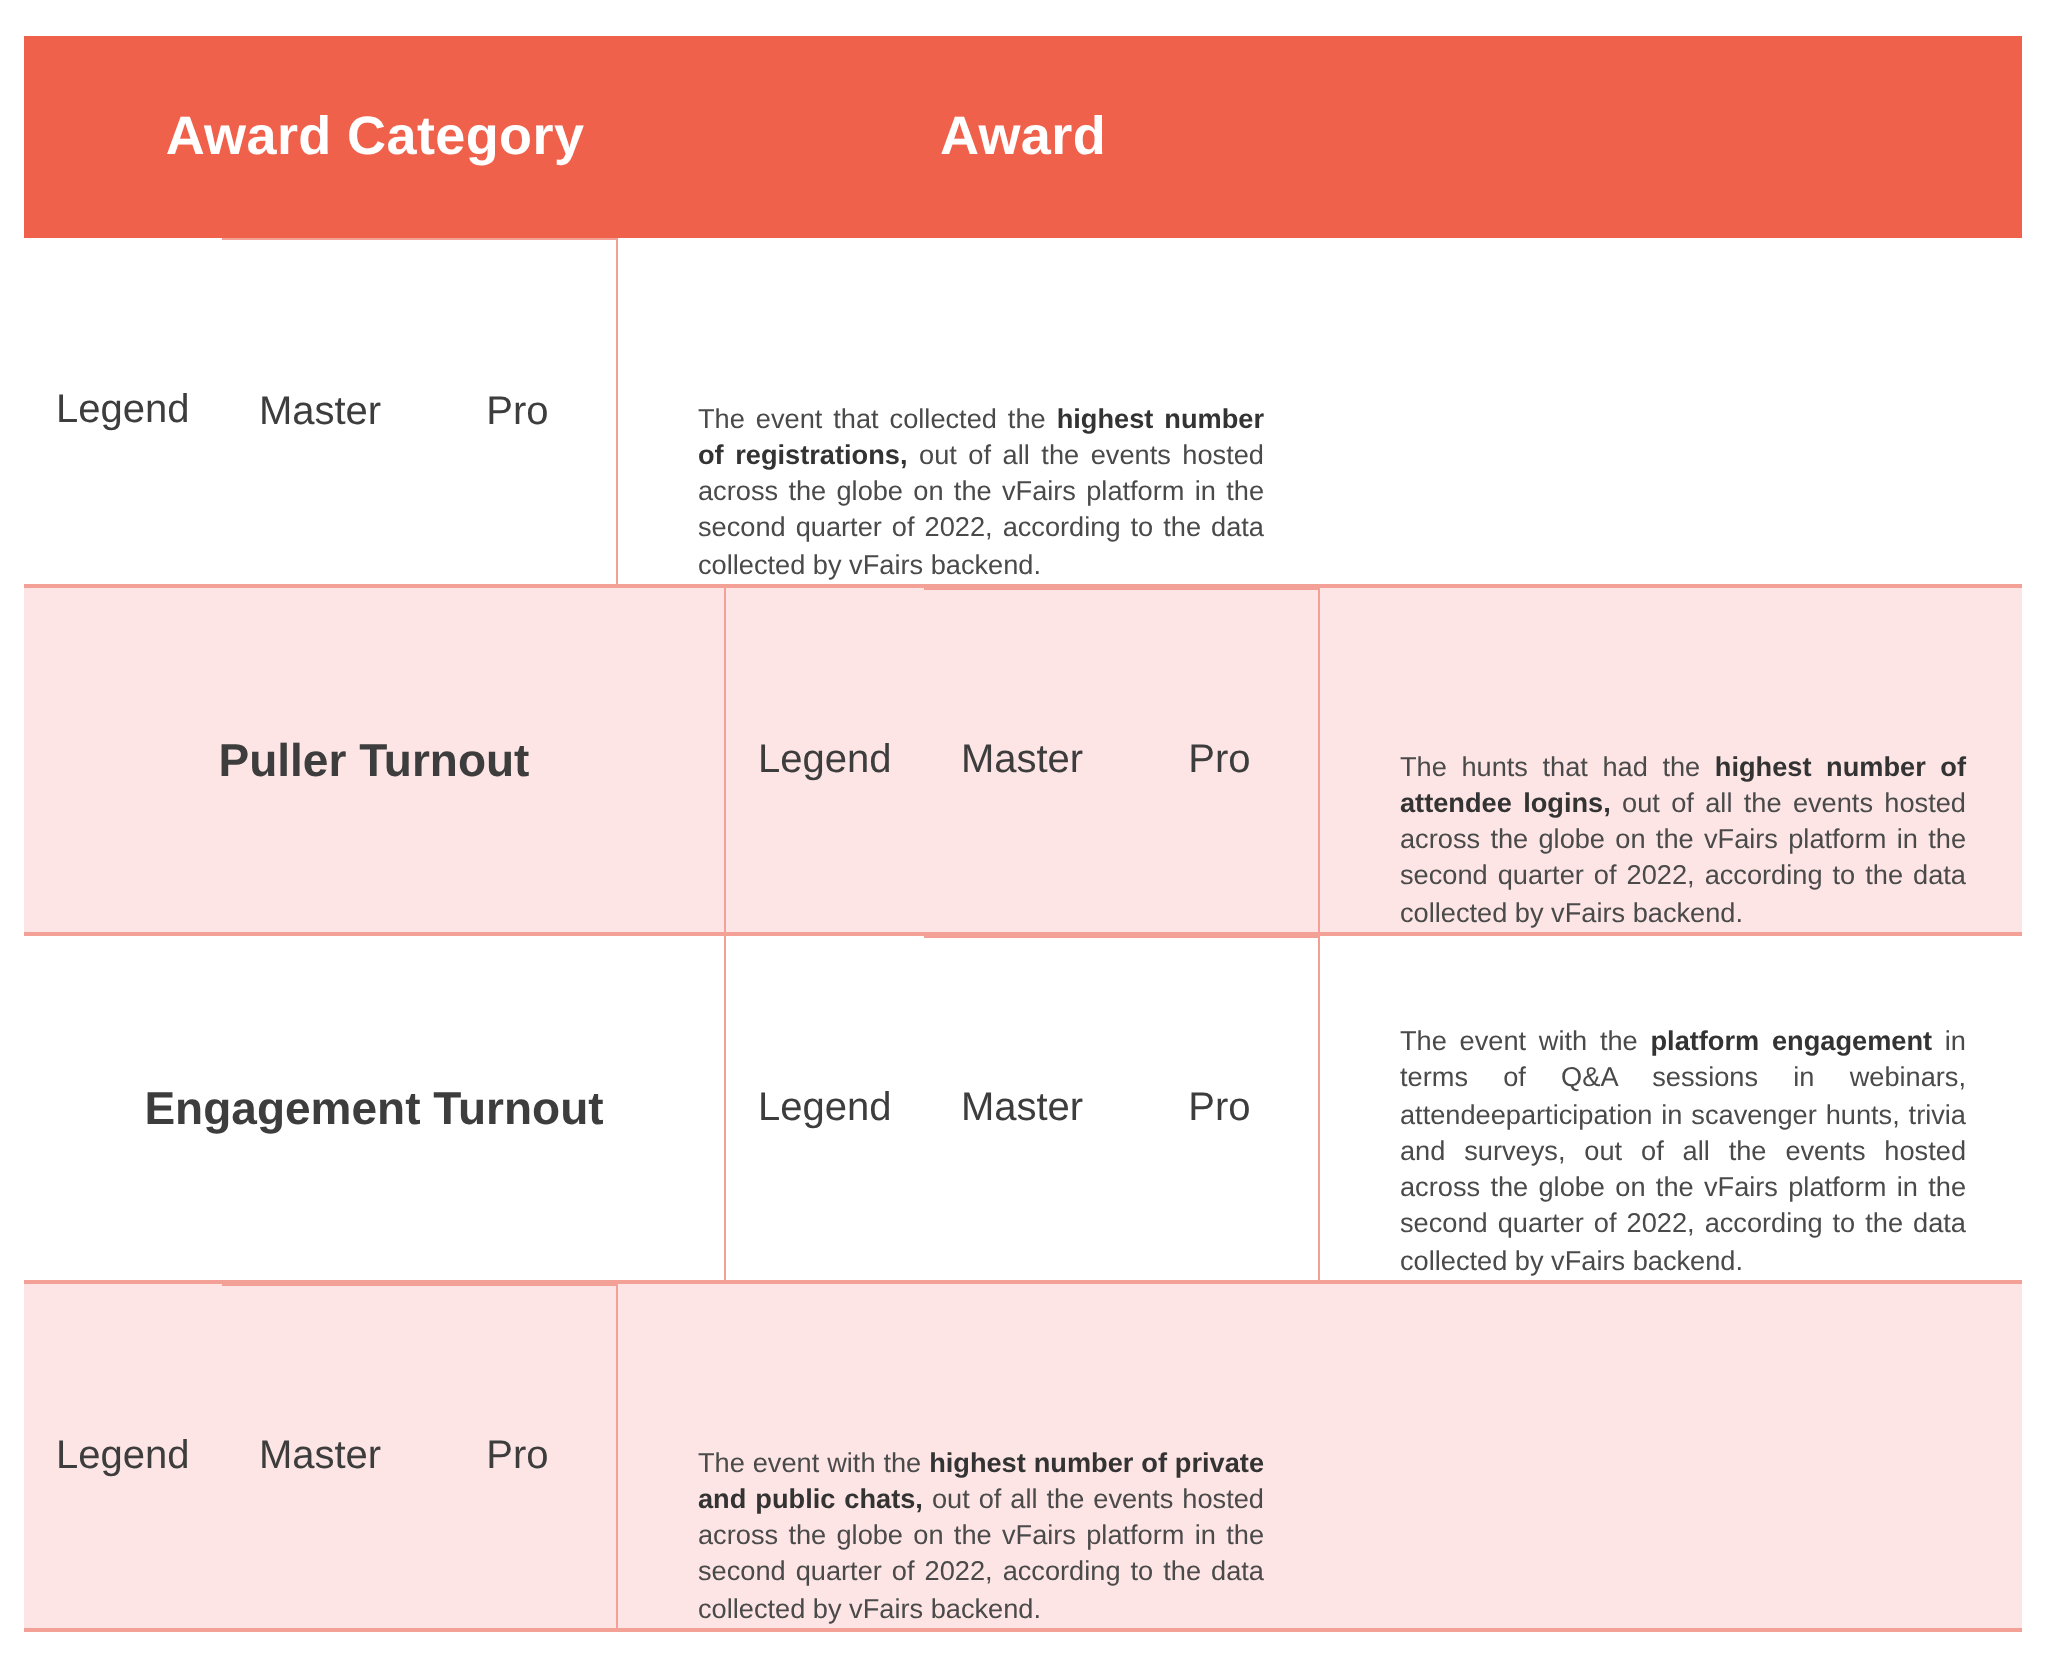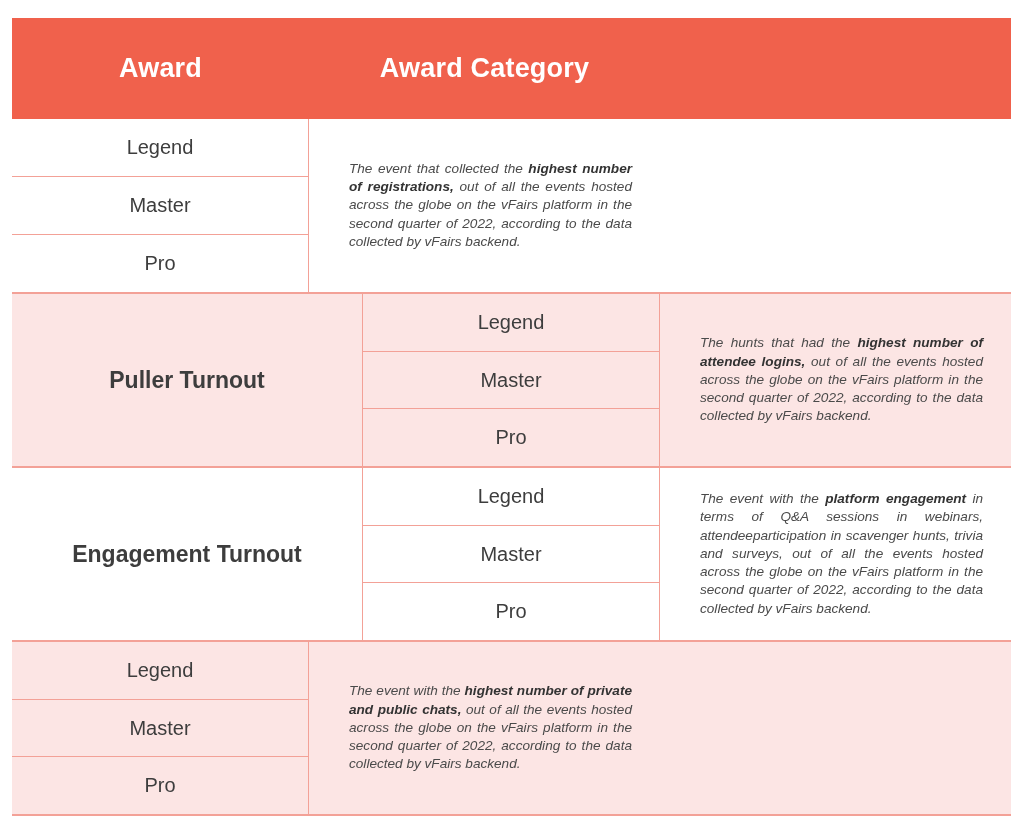--- a/index.html
+++ b/index.html
@@ -12,38 +12,38 @@
   .h-cat { width: 351px; }
   .h-award { width: 297px; }
   .h-metrics { width: 351px; }
   .row { display: flex; height: 174px; border-bottom: 2px solid #f3a197; box-sizing: border-box; }
   .row.first { height: 175px; }
   .row.white { background: #ffffff; }
   .row.pink { background: #fce5e4; }
   .cat { width: 351px; display: flex; align-items: center; justify-content: center;
          font-size: 23px; font-weight: bold; color: #3d3d3d; box-sizing: border-box;
          border-right: 1.5px solid #f3a197; }
-  .awards { width: 297px; display: flex; flex-direction: column; box-sizing: border-box;
+  .awards { width: 297px; display: flex; flex-direction: row; box-sizing: border-box;
             border-right: 1.5px solid #f3a197; }
   .award { flex: 1; display: flex; align-items: center; justify-content: center;
            font-size: 20px; color: #3d3d3d; box-sizing: border-box; }
   .award + .award { border-top: 1.5px solid #f3a197; }
-  .metrics { width: 351px; display: flex; align-items: center; box-sizing: border-box;
-             padding: 0 28px 0 40px; font-style: italic; }
+  .metrics { width: 351px; display: flex; align-items: flex-end; box-sizing: border-box;
+             padding: 0 28px 0 40px; }
   .metrics p { margin: 0; font-size: 13.6px; line-height: 18.3px; color: #4a4a4a;
                text-align: justify; }
   .metrics b { color: #333333; font-weight: bold; }
 </style>
 </head>
 <body>
 
 <div class="table">
   <div class="header">
+    <div class="hcell h-cat">Award Category</div>
     <div class="hcell h-award">Award</div>
-    <div class="hcell h-cat">Award Category</div>
   </div>
 
   <div class="row white first">
     <div class="awards">
       <div class="award">Legend</div>
       <div class="award">Master</div>
       <div class="award">Pro</div>
     </div>
     <div class="metrics">
       <p><span>The event that collected the </span><b>highest number of registrations,</b><span> out of all the events hosted across the globe on the vFairs platform in the second quarter of 2022, according to the data collected by vFairs backend.</span></p>

